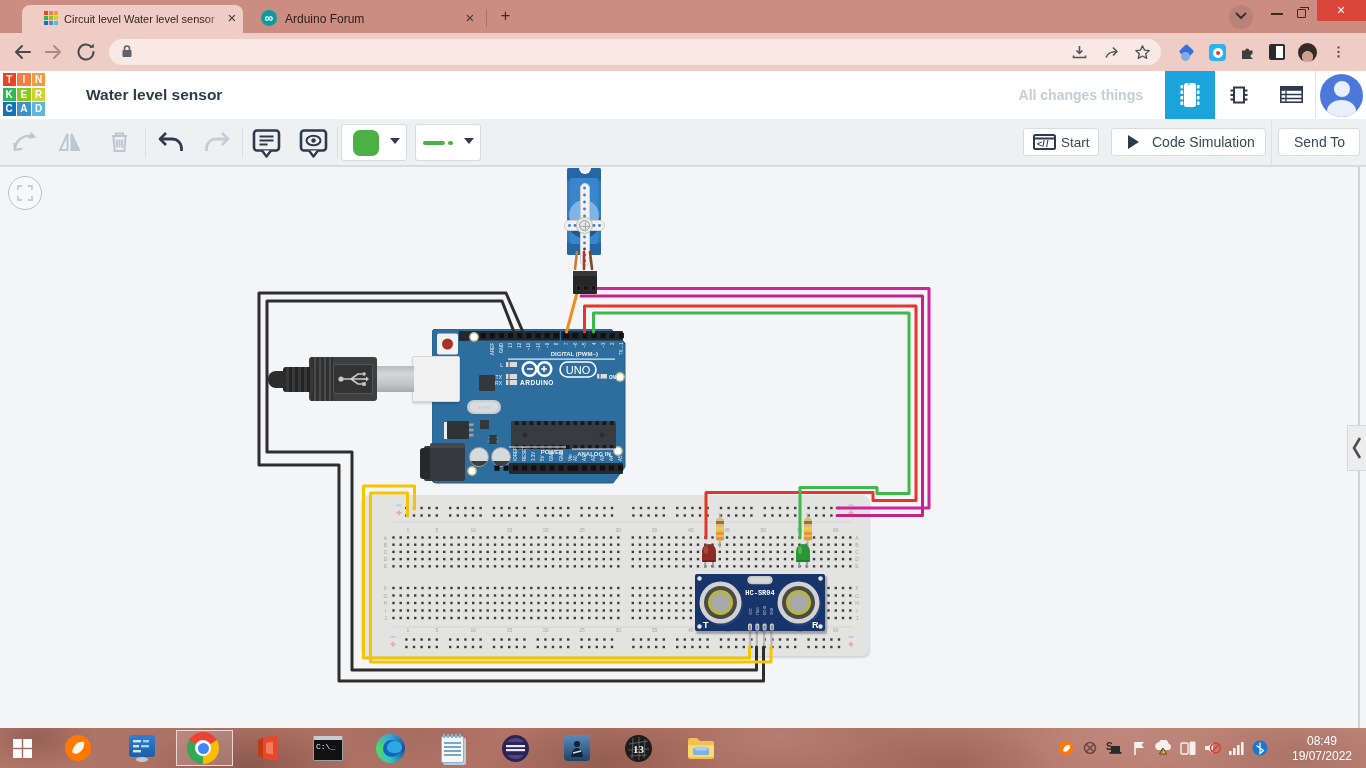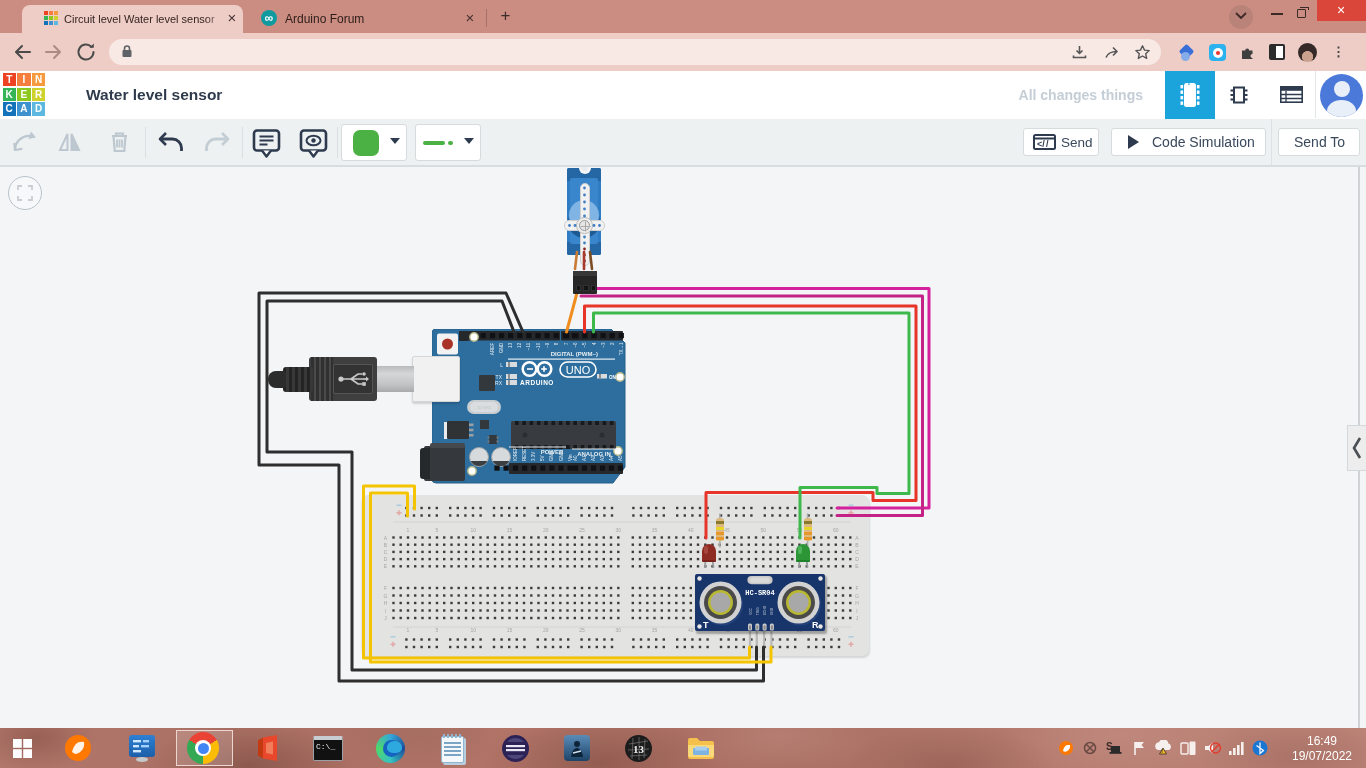--- a/index.html
+++ b/index.html
@@ -156,21 +156,21 @@
 <div class="abs" style="left:423px;top:140.5px;width:22px;height:4.5px;border-radius:2px;background:#4cb144;"></div>
 <div class="abs" style="left:448px;top:140.5px;width:5px;height:4.5px;border-radius:2px;background:#4cb144;"></div>
 <div class="abs" style="left:464px;top:138px;width:0;height:0;border-left:5px solid transparent;border-right:5px solid transparent;border-top:6px solid #2e3b4e;"></div>
 <div class="abs" style="left:1023px;top:128px;width:76px;height:27.5px;background:#fff;border:1px solid #d6dbde;border-radius:3px;"></div>
 <svg class="abs" style="left:1033px;top:134px;" width="23" height="16" viewBox="0 0 23 16">
       <rect x="1" y="1" width="21" height="14" rx="1.5" fill="none" stroke="#2e3b4e" stroke-width="2"></rect>
       <path d="M1 4.5h21" stroke="#2e3b4e" stroke-width="2"></path>
       <text x="4" y="13" font-size="9" font-weight="bold" fill="#2e3b4e" font-family="Liberation Sans">&lt;/</text>
       <text x="13" y="13" font-size="9" font-weight="bold" fill="#2e3b4e" font-family="Liberation Sans">/</text>
     </svg>
-<div class="abs" style="left:1061px;top:135px;font-size:13.5px;color:#39485c;">Send</div>
+<div class="abs" style="left:1061px;top:135px;font-size:13.5px;color:#39485c;">Start</div>
 <div class="abs" style="left:1111px;top:128px;width:155px;height:27.5px;background:#fff;border:1px solid #d6dbde;border-radius:3px;"></div>
 <div class="abs" style="left:1128px;top:135px;width:0;height:0;border-top:7px solid transparent;border-bottom:7px solid transparent;border-left:11px solid #2e3b4e;"></div>
 <div class="abs" style="left:1152px;top:134px;font-size:14px;color:#39485c;">Code Simulation</div>
 <div class="abs" style="left:1271px;top:118.5px;width:1px;height:47px;background:#dde1e3;"></div>
 <div class="abs" style="left:1278px;top:128px;width:82px;height:27.5px;background:#fff;border:1px solid #d6dbde;border-radius:3px;"></div>
 <div class="abs" style="left:1294px;top:134px;font-size:14px;color:#39485c;">Send To</div>
 <div class="abs" style="left:0;top:166px;width:1366px;height:562px;background:#f4f5f7;border-top:1px solid #d8dcdf;"></div>
 <div class="abs" style="left:8px;top:176px;width:34px;height:34px;border-radius:50%;border:1.4px solid #b9c3cb;background:#f7f8f9;"></div>
 <svg class="abs" style="left:17px;top:185px;" width="16" height="16" viewBox="0 0 16 16">
       <path d="M1 5V1h4 M11 1h4v4 M15 11v4h-4 M5 15H1v-4" stroke="#c9ced3" stroke-width="1.8" fill="none"></path>
@@ -1467,14 +1467,14 @@
         <rect x="1" y="11" width="2.6" height="4" fill="#f5f0ee"></rect>
         <rect x="5" y="8" width="2.6" height="7" fill="#f5f0ee"></rect>
         <rect x="9" y="5" width="2.6" height="10" fill="#f5f0ee"></rect>
         <rect x="13" y="2" width="2.6" height="13" fill="#f5f0ee"></rect>
       </g>
 <g transform="translate(194,0)">
         <circle cx="8" cy="8" r="7.5" fill="#1976d2"></circle>
         <path d="M8 2.5 v11 l3.5-3 -7-5 M8 13.5 l3.5-3 -7-5" stroke="#fff" stroke-width="1.2" fill="none"></path>
       </g>
 </svg>
-<div class="abs" style="left:1284px;top:734px;width:76px;text-align:center;font-size:12px;color:#fff;">16:49</div>
+<div class="abs" style="left:1284px;top:734px;width:76px;text-align:center;font-size:12px;color:#fff;">08:49</div>
 <div class="abs" style="left:1284px;top:749px;width:76px;text-align:center;font-size:12px;color:#fff;">19/07/2022</div>
 </div>
 </body></html>

